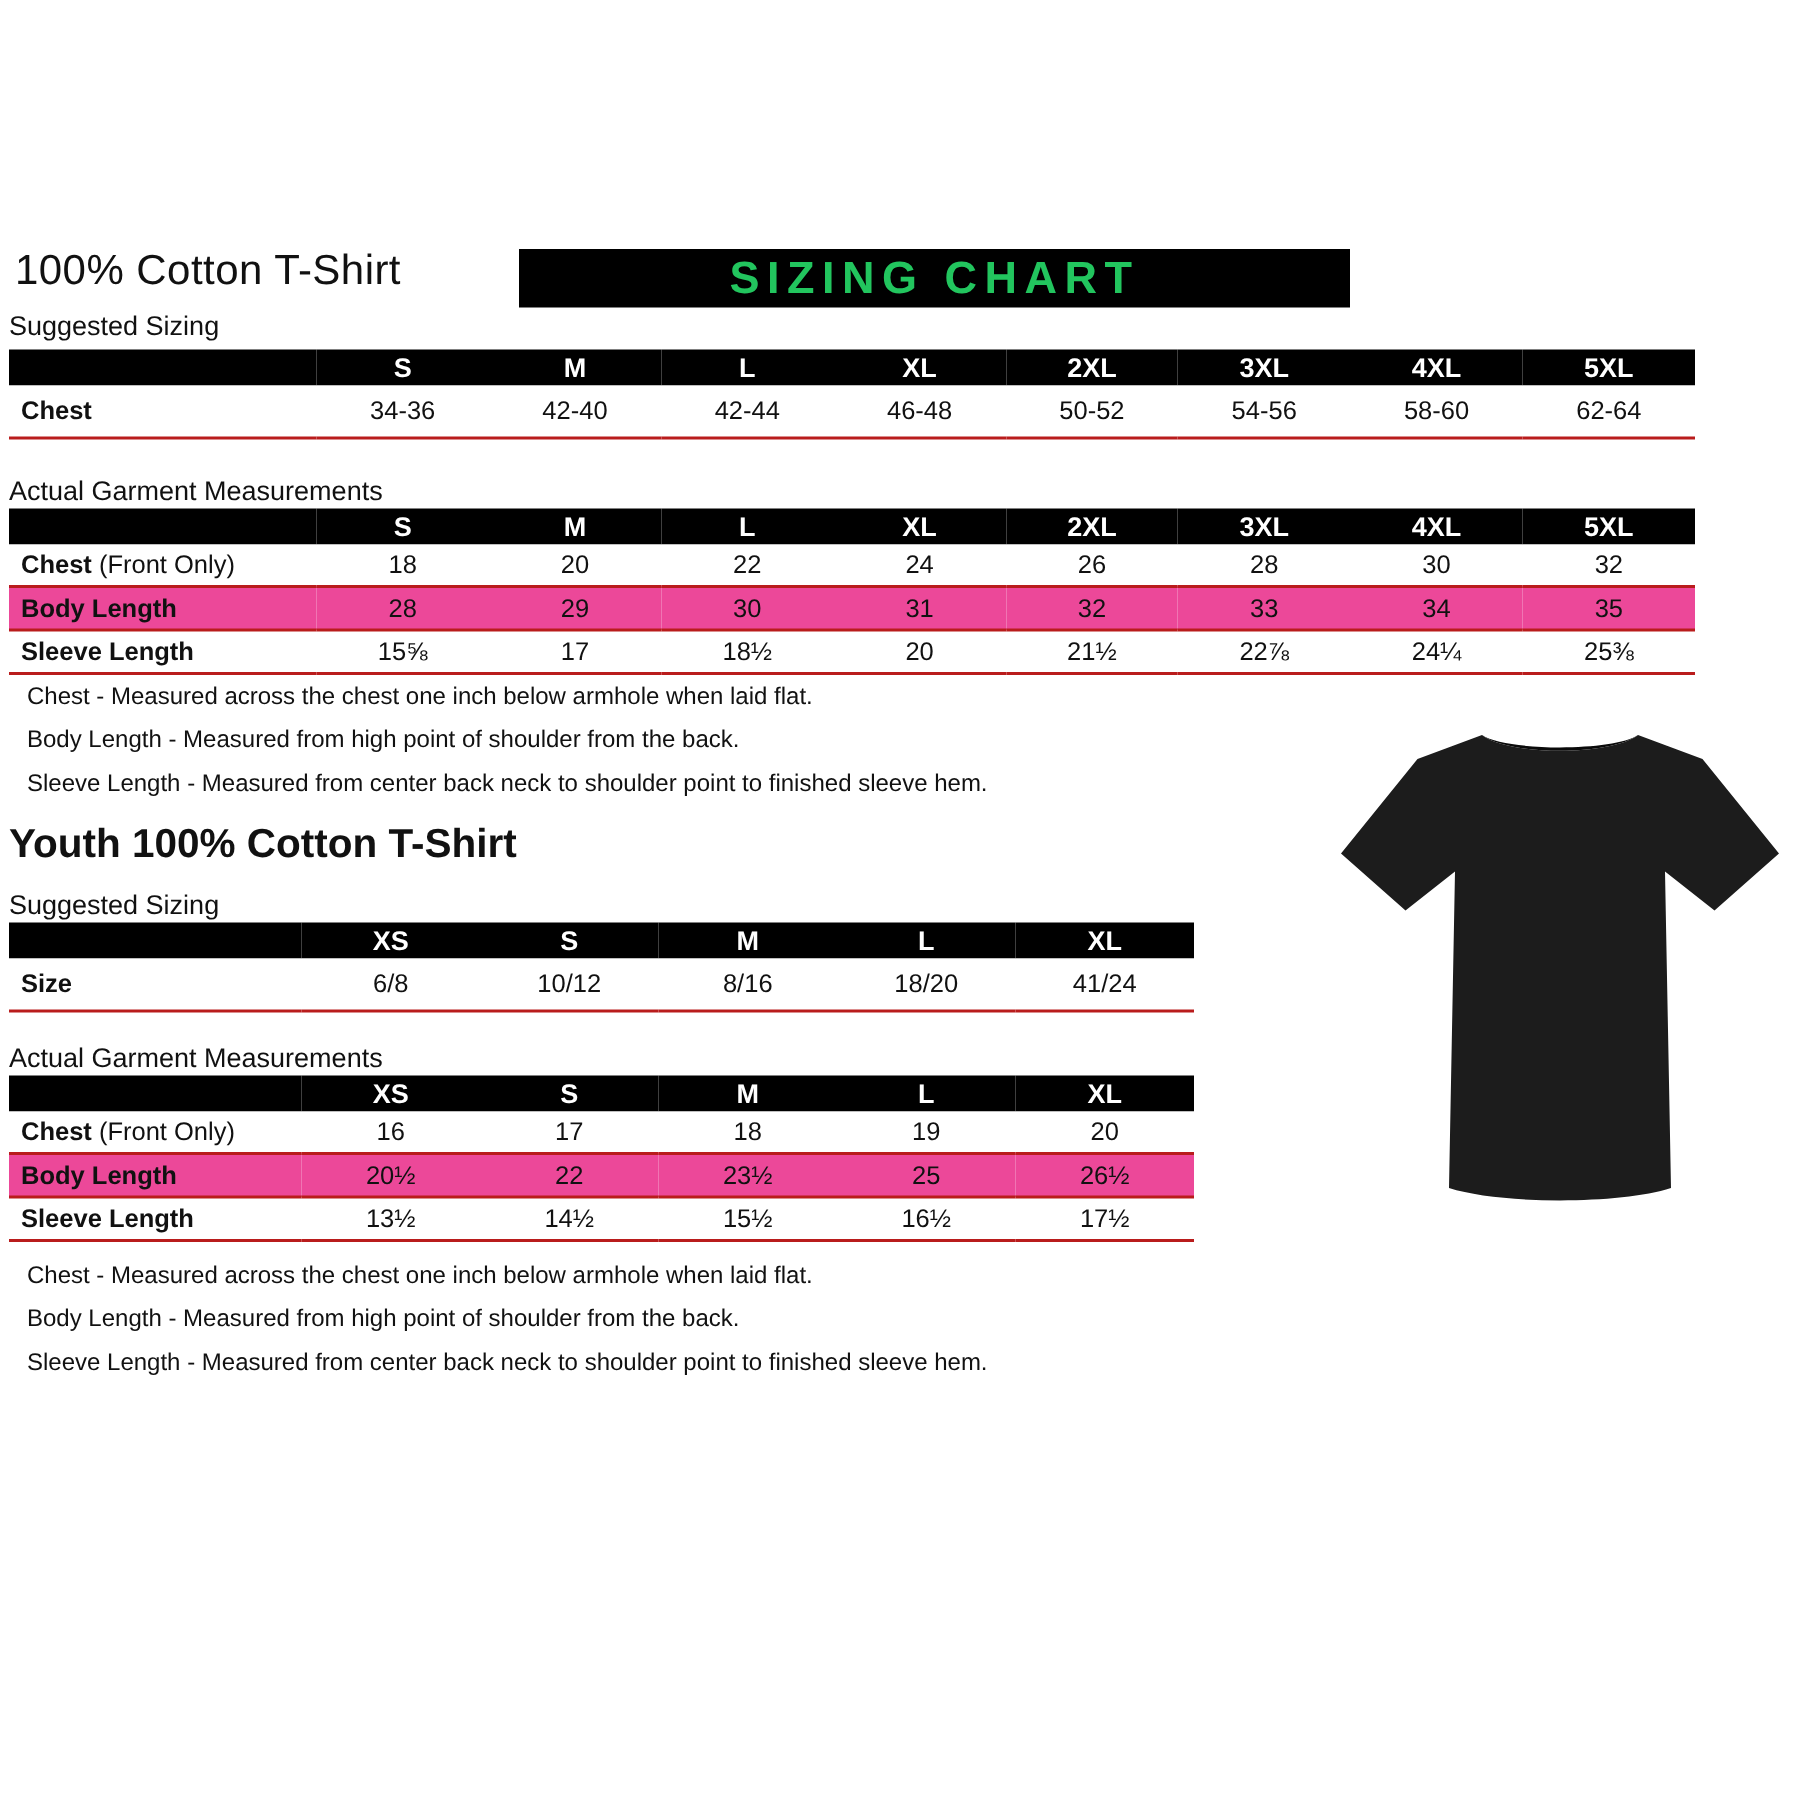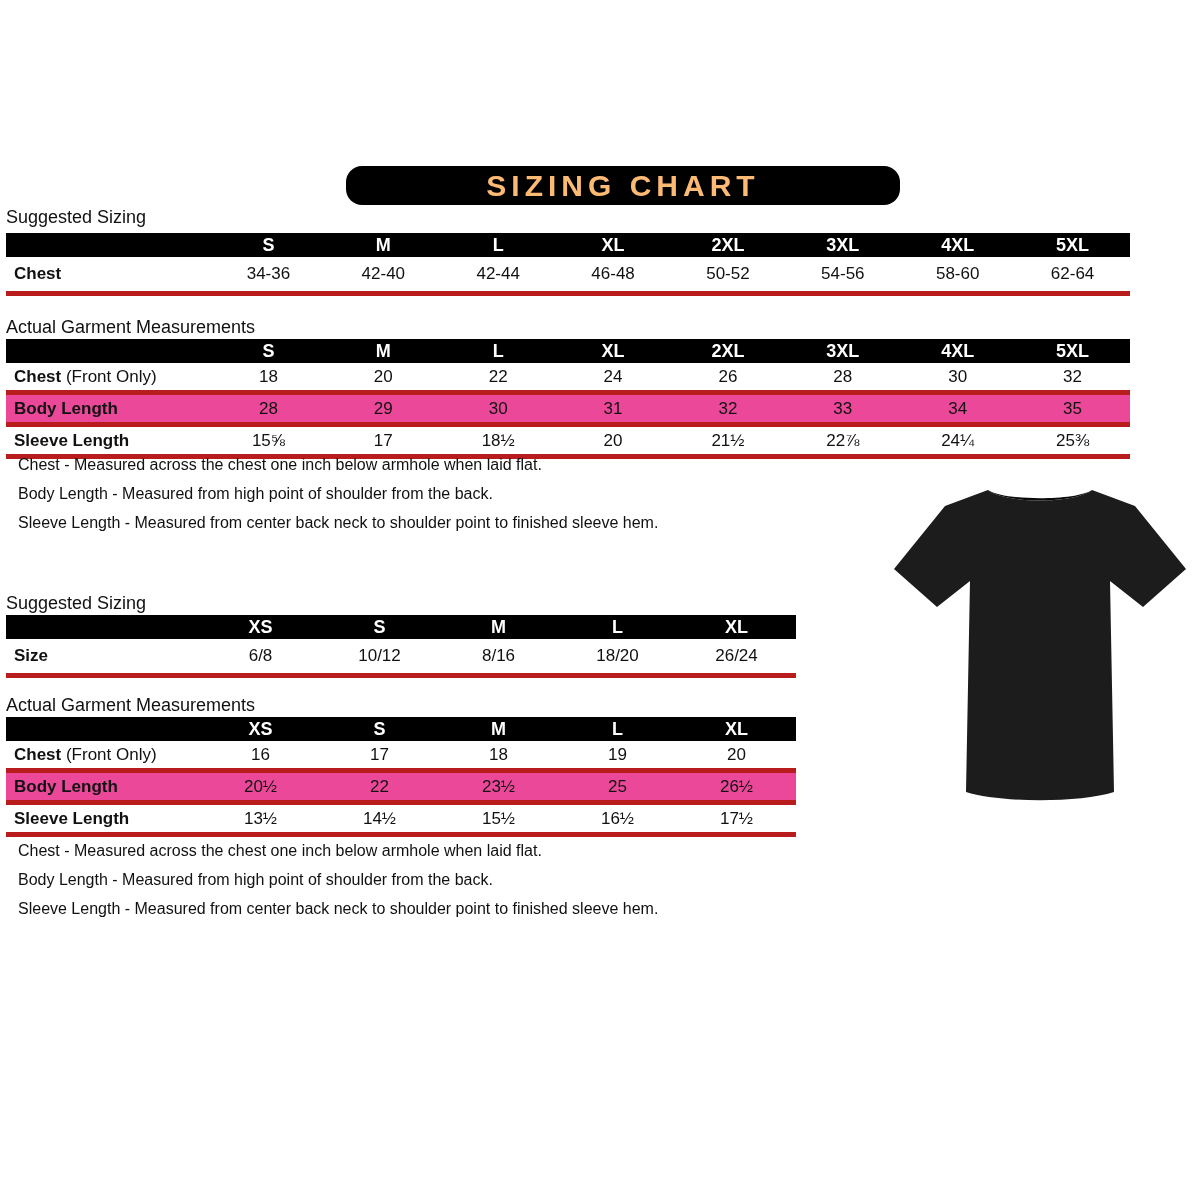--- a/index.html
+++ b/index.html
@@ -1,57 +1,58 @@
 <!DOCTYPE html>
 <html><head>
 <meta charset="utf-8">
 <style>
   html,body{margin:0;padding:0;background:#fff;}
   .page{position:relative;width:1200px;height:1200px;background:#fff;overflow:hidden;
         font-family:"Liberation Sans","DejaVu Sans",sans-serif;color:#111;}
 
   .title{position:absolute;left:10px;top:164px;font-size:28px;font-weight:400;letter-spacing:.3px;}
-  .banner{position:absolute;left:346px;top:166px;width:554px;height:39px;background:#000;color:#fdba74;
-          font-weight:bold;font-size:30px;letter-spacing:5px;text-align:center;line-height:39px;border-radius:16px;}
+  .banner{position:absolute;left:346px;top:166px;width:554px;height:39px;background:#000;color:#22c55e;
+          font-weight:bold;font-size:30px;letter-spacing:5px;text-align:center;line-height:39px;}
   .ytitle{position:absolute;left:6px;top:547px;font-size:27px;font-weight:bold;}
 
   .sec-label{position:absolute;left:6px;font-size:18px;}
   #adult-sug-label{top:207px;}
   #adult-act-label{top:317px;}
   #youth-sug-label{top:593px;}
   #youth-act-label{top:695px;}
 
   table{border-collapse:collapse;table-layout:fixed;position:absolute;left:6px;}
   #t-adult-sug{top:233px;width:1124px;}
   #t-adult-act{top:339px;width:1124px;}
   #t-youth-sug{top:615px;width:790px;}
   #t-youth-act{top:717px;width:790px;}
   col.cLA{width:205px;} 
   col.cLY{width:195px;} 
 
   th{background:#000;color:#fff;font-size:18px;font-weight:bold;height:24px;padding:0;text-align:center;}
-  td{font-size:17px;text-align:center;border-bottom:5px solid #b91c1c;padding:0;background:#fff;}
+  td{font-size:17px;text-align:center;border-bottom:2px solid #b91c1c;padding:0;background:#fff;}
   td.lbl{text-align:left;padding-left:8px;font-weight:bold;}
   td.lbl .sfx{font-weight:normal;}
   #t-adult-sug td,#t-youth-sug td{height:34px;}
   #t-adult-act td,#t-youth-act td{height:27px;}
   .striped tbody tr:nth-child(2) td{background:#ec4899;}
 
   .notes{position:absolute;left:18px;font-size:16px;}
   .notes div{margin-bottom:11px;}
   #adult-notes{top:456px;}
   #youth-notes{top:842px;}
 
   .tee{position:absolute;left:890px;top:476px;width:300px;height:340px;}
 </style>
 </head>
 <body>
 
 <div class="page">
 
+  <div class="title">100% Cotton T-Shirt</div>
   <div class="banner">SIZING CHART</div>
 
   <div class="sec-label" id="adult-sug-label">Suggested Sizing</div>
 
   <table id="t-adult-sug">
     <colgroup>
         <col class="cLA">
         <col span="8">
       </colgroup>
     <thead>
@@ -138,20 +139,21 @@
       </tr>
     </tbody>
   </table>
 
   <div class="notes" id="adult-notes">
     <div>Chest - Measured across the chest one inch below armhole when laid flat.</div>
     <div>Body Length - Measured from high point of shoulder from the back.</div>
     <div>Sleeve Length - Measured from center back neck to shoulder point to finished sleeve hem.</div>
   </div>
 
+  <div class="ytitle">Youth 100% Cotton T-Shirt</div>
 
   <div class="sec-label" id="youth-sug-label">Suggested Sizing</div>
 
   <table id="t-youth-sug">
     <colgroup>
         <col class="cLY">
         <col span="5">
       </colgroup>
     <thead>
       <tr>
@@ -163,21 +165,21 @@
         <th>XL</th>
       </tr>
     </thead>
     <tbody>
       <tr>
         <td class="lbl"><span>Size</span><span class="sfx"></span></td>
         <td>6/8</td>
         <td>10/12</td>
         <td>8/16</td>
         <td>18/20</td>
-        <td>26/24</td>
+        <td>41/24</td>
       </tr>
     </tbody>
   </table>
 
   <div class="sec-label" id="youth-act-label">Actual Garment Measurements</div>
 
   <table id="t-youth-act" class="striped">
     <colgroup>
         <col class="cLY">
         <col span="5">

